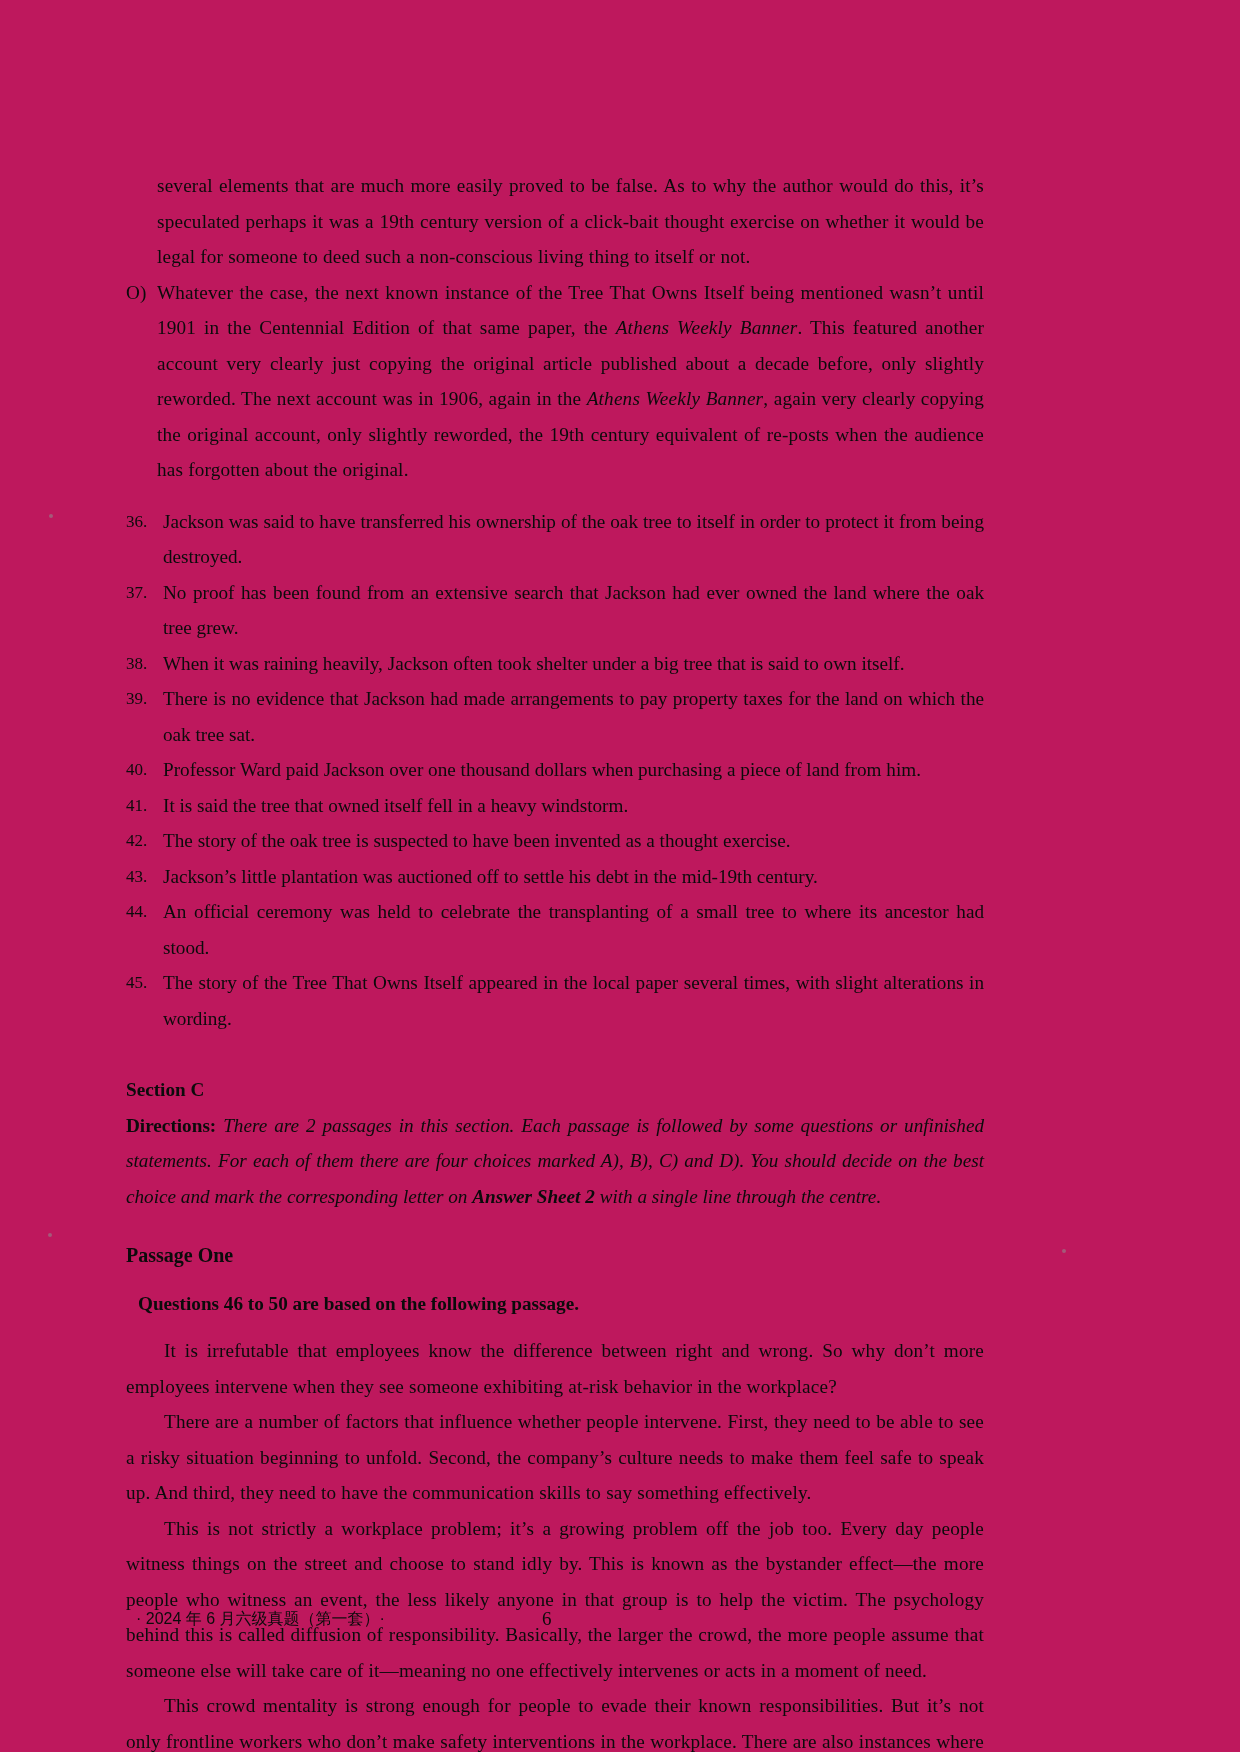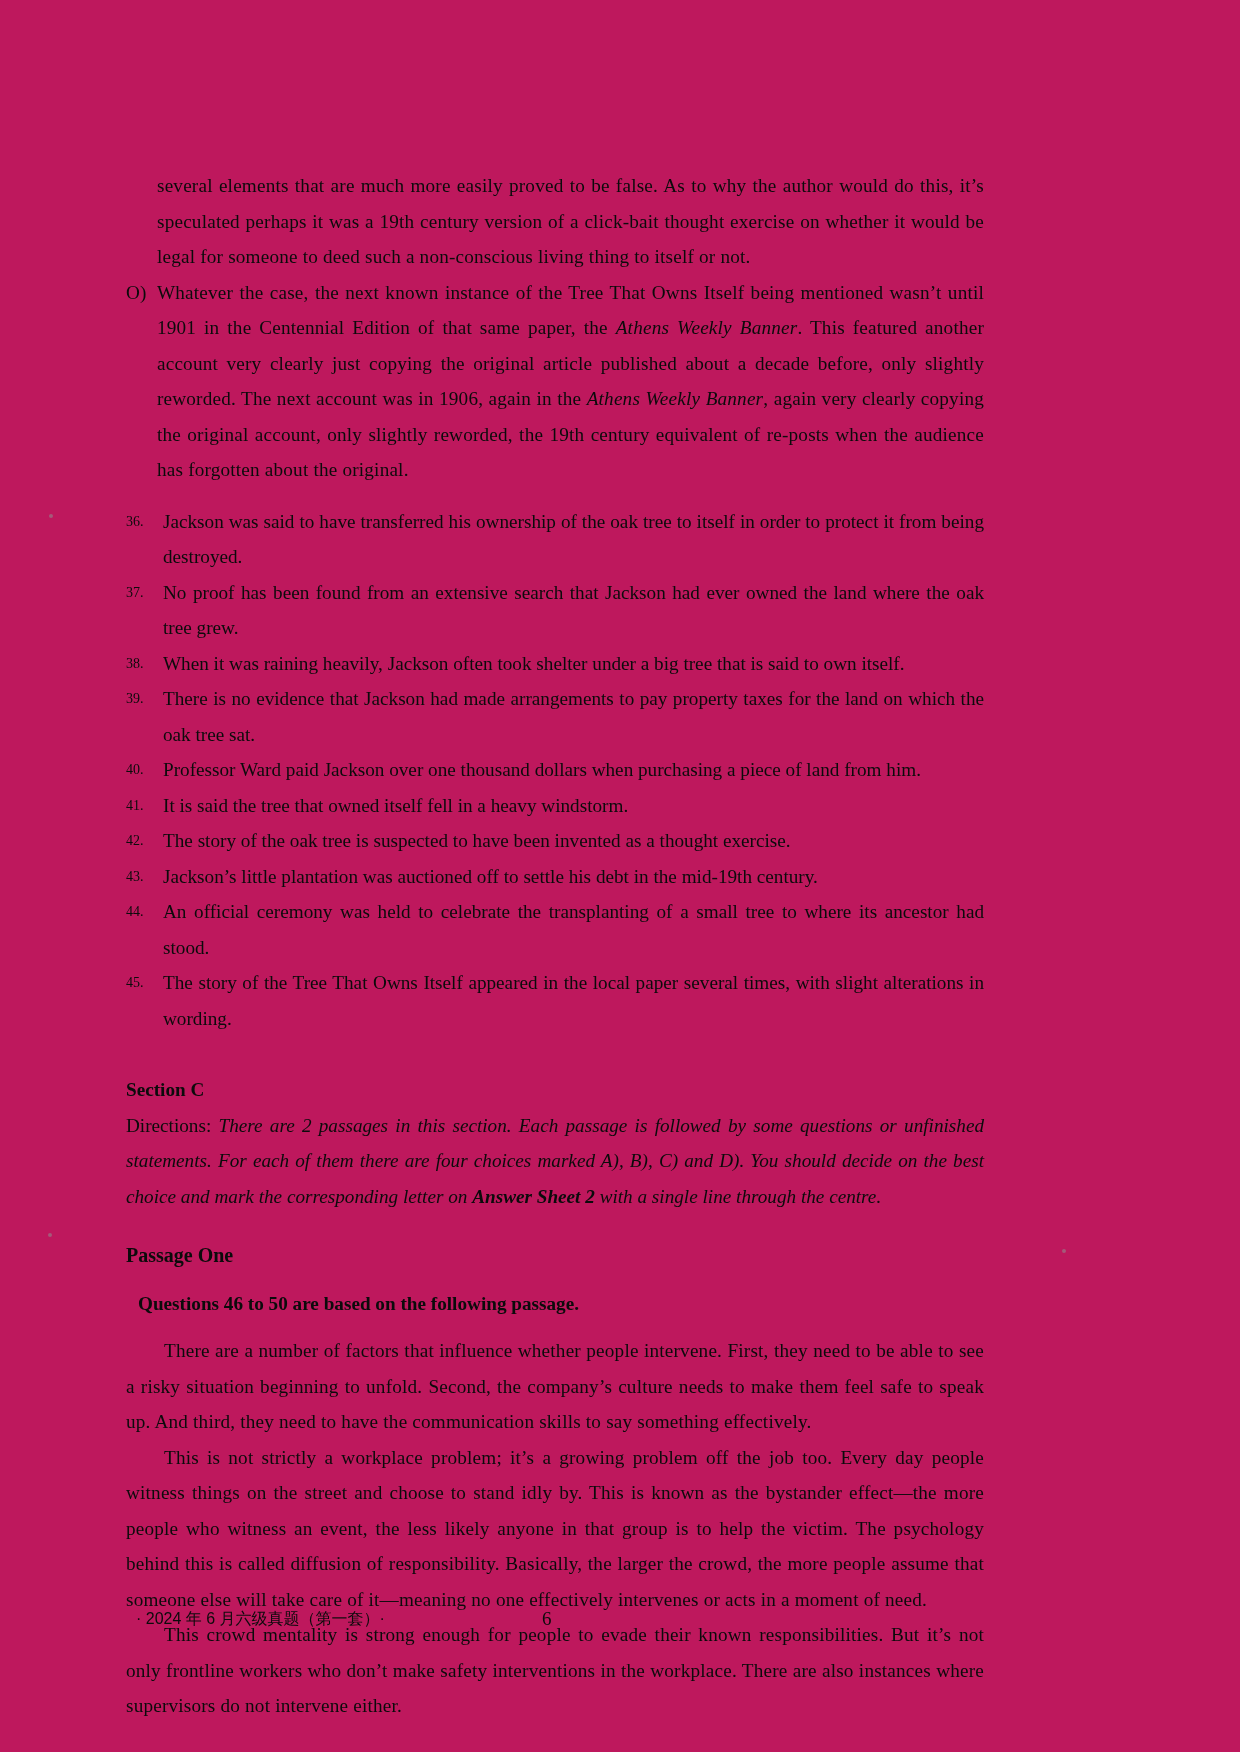--- a/index.html
+++ b/index.html
@@ -66,41 +66,41 @@
     line-height: 35.5px;
     text-align: justify;
     margin: 0;
   }
   .stmt .num {
     position: absolute;
     left: 0;
     top: 0;
     width: 34px;
     text-align: left;
-    font-size: 14px;
+    font-size: 17px;
     line-height: 35.5px;
   }
   
   .section-head {
     font-weight: bold;
     font-size: 19.2px;
     line-height: 35.5px;
     margin: 0;
   }
   .spacer-lg { height: 36px; }
   .spacer-md { height: 24px; }
 
   .directions {
     font-size: 19.2px;
     line-height: 35.5px;
     text-align: justify;
     margin: 0;
   }
   .directions .lead {
-    font-weight: normal;
+    font-weight: bold;
     font-style: normal;
   }
   .directions .body {
     font-style: italic;
   }
   .directions .body b {
     font-weight: bold;
     font-style: italic;
   }
   .passage-title {
@@ -216,20 +216,21 @@
 
     <p class="directions">
       <span class="lead">Directions:</span><span class="body"> <span>There are 2 passages in this section. Each passage is followed by some questions or unfinished statements. For each of them there are four choices marked A), B), C) and D). You should decide on the best choice and mark the corresponding letter on </span><b>Answer Sheet 2</b><span> with a single line through the centre.</span></span>
     </p>
 
     <div class="spacer-md"></div>
 
     <p class="passage-title">Passage One</p>
     <p class="questions-line">Questions 46 to 50 are based on the following passage.</p>
 
+    <p class="para indent-first">It is irrefutable that employees know the difference between right and wrong. So why don’t more employees intervene when they see someone exhibiting at-risk behavior in the workplace?</p>
     <p class="para indent-first">There are a number of factors that influence whether people intervene. First, they need to be able to see a risky situation beginning to unfold. Second, the company’s culture needs to make them feel safe to speak up. And third, they need to have the communication skills to say something effectively.</p>
     <p class="para indent-first">This is not strictly a workplace problem; it’s a growing problem off the job too. Every day people witness things on the street and choose to stand idly by. This is known as the bystander effect—the more people who witness an event, the less likely anyone in that group is to help the victim. The psychology behind this is called diffusion of responsibility. Basically, the larger the crowd, the more people assume that someone else will take care of it—meaning no one effectively intervenes or acts in a moment of need.</p>
     <p class="para indent-first">This crowd mentality is strong enough for people to evade their known responsibilities. But it’s not only frontline workers who don’t make safety interventions in the workplace. There are also instances where supervisors do not intervene either.</p>
 
   </div>
 
   <div class="footer">
     <span class="footer-left">· 2024 年 6 月六级真题（第一套）·</span>
     <span class="footer-page">6</span>
   </div>

